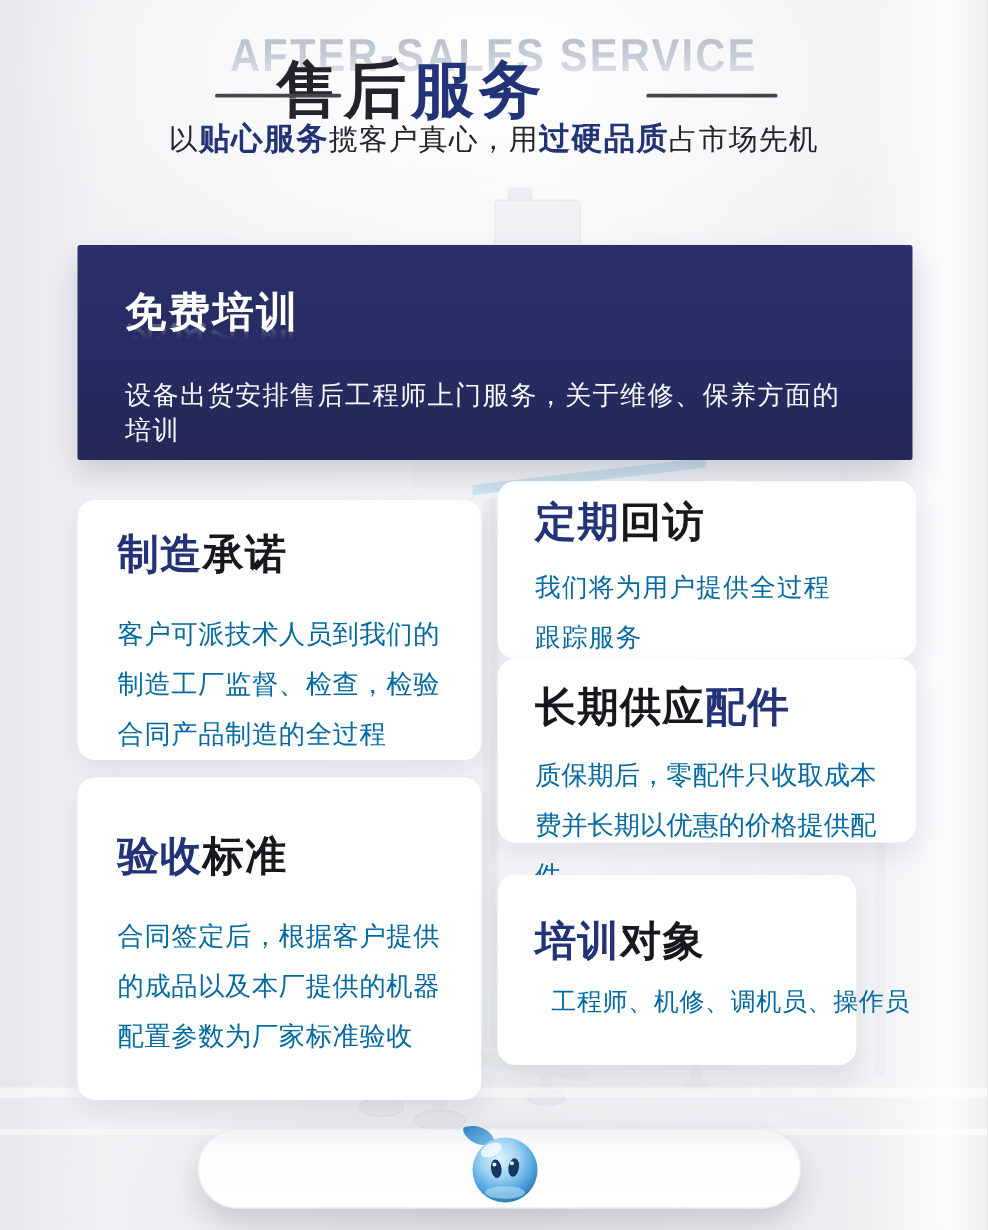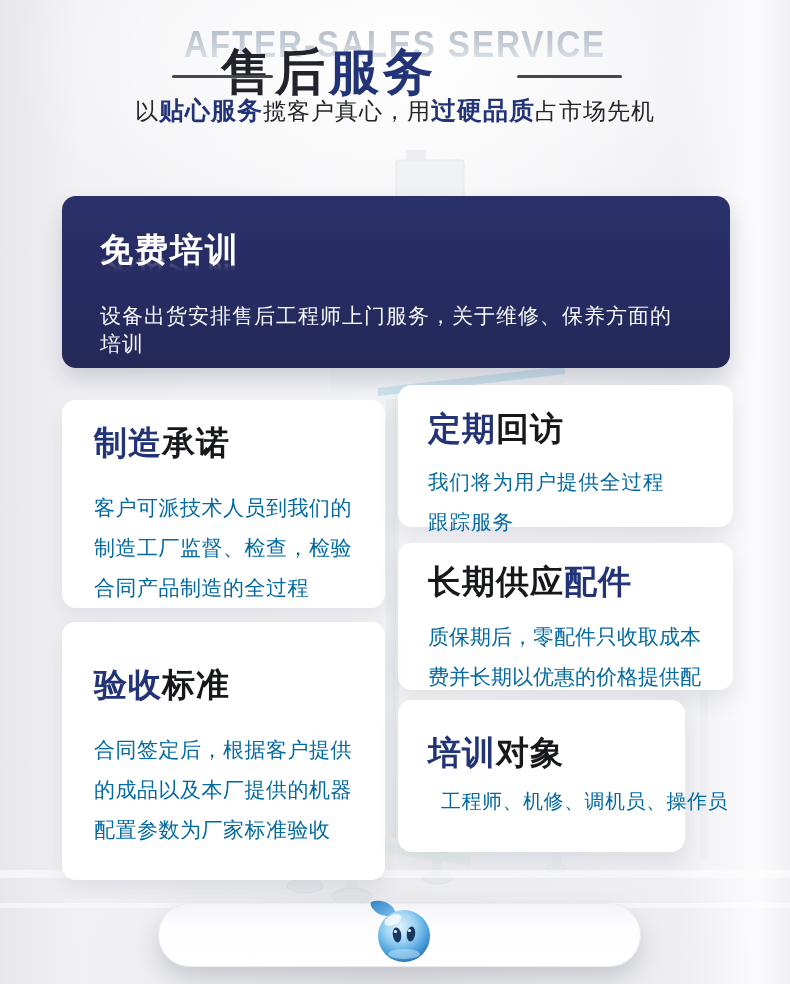--- a/index.html
+++ b/index.html
@@ -32,42 +32,42 @@
   .title-line.right{left:517px;width:105px;}
   .subtitle{
     position:absolute;top:94px;left:0;width:790px;text-align:center;z-index:2;
     font-size:23px;color:#232529;font-weight:500;letter-spacing:1px;white-space:nowrap;
   }
   .subtitle .em{color:var(--navy,#1f3377);font-weight:800;font-size:25px;}
   
   .hero{
     position:absolute;left:62px;top:196px;width:668px;height:172px;z-index:2;
     background:linear-gradient(180deg,#2a3069 0%,#262c62 55%,#232857 100%);
-    border-radius:14px;box-shadow:0 12px 22px rgba(90,95,120,.25);
+    border-radius:2px;box-shadow:0 12px 22px rgba(90,95,120,.25);
     color:#fff;box-sizing:border-box;padding:36px 38px 0 38px;
   }
   .hero h2{
     margin:0;font-size:33px;font-weight:800;letter-spacing:2px;line-height:1.1;
     -webkit-box-reflect:below -12px linear-gradient(rgba(0,0,0,0) 55%,rgba(255,255,255,.30));
   }
   .hero p{margin:34px 0 0 0;font-size:21px;letter-spacing:1px;color:rgba(255,255,255,.97);}
   
   .card{
     position:absolute;z-index:2;background:#ffffff;border-radius:14px;
     box-shadow:0 10px 20px rgba(125,130,148,.16);box-sizing:border-box;
   }
   .card h3{margin:0;font-size:33px;font-weight:800;letter-spacing:1px;line-height:1.15;white-space:nowrap;}
   .card h3 .accent{color:var(--navy,#2a3478);}
   .card h3 .rest{color:#17181c;}
   .card p{margin:0;color:#0369a1;font-weight:500;}
   .card-manufacturing{left:62px;top:400px;width:323px;height:208px;padding:24px 0 0 32px;}
   .card-manufacturing p{margin-top:26px;font-size:21px;letter-spacing:.5px;line-height:40px;max-width:262px;}
-  .card-visit{left:398px;top:385px;width:335px;height:142px;padding:25px 0 0 30px;}
+  .card-visit{left:398px;top:385px;width:335px;height:142px;padding:14px 0 0 30px;}
   .card-visit p{margin-top:14px;font-size:20.5px;letter-spacing:1px;line-height:40px;max-width:252px;}
-  .card-parts{left:398px;top:543px;width:335px;height:147px;padding:20px 0 0 30px;}
+  .card-parts{left:398px;top:527px;width:335px;height:147px;padding:20px 0 0 30px;}
   .card-parts p{margin-top:16px;font-size:21px;letter-spacing:0;line-height:40px;max-width:280px;}
   .card-acceptance{left:62px;top:622px;width:323px;height:258px;padding:44px 0 0 32px;}
   .card-acceptance p{margin-top:26px;font-size:21px;letter-spacing:.5px;line-height:40px;max-width:262px;}
   .card-training{left:398px;top:700px;width:287px;height:152px;padding:34px 0 0 30px;}
   .card-training p{margin-top:16px;font-size:20px;letter-spacing:.5px;white-space:nowrap;margin-left:13px;}
   
   .cta-pill{
     position:absolute;left:158px;top:903px;width:483px;height:64px;z-index:3;
     border-radius:33px;border:1px solid #ececef;
     background:linear-gradient(180deg,#f3f4f6 0%,#fdfdfe 35%,#ffffff 100%);

